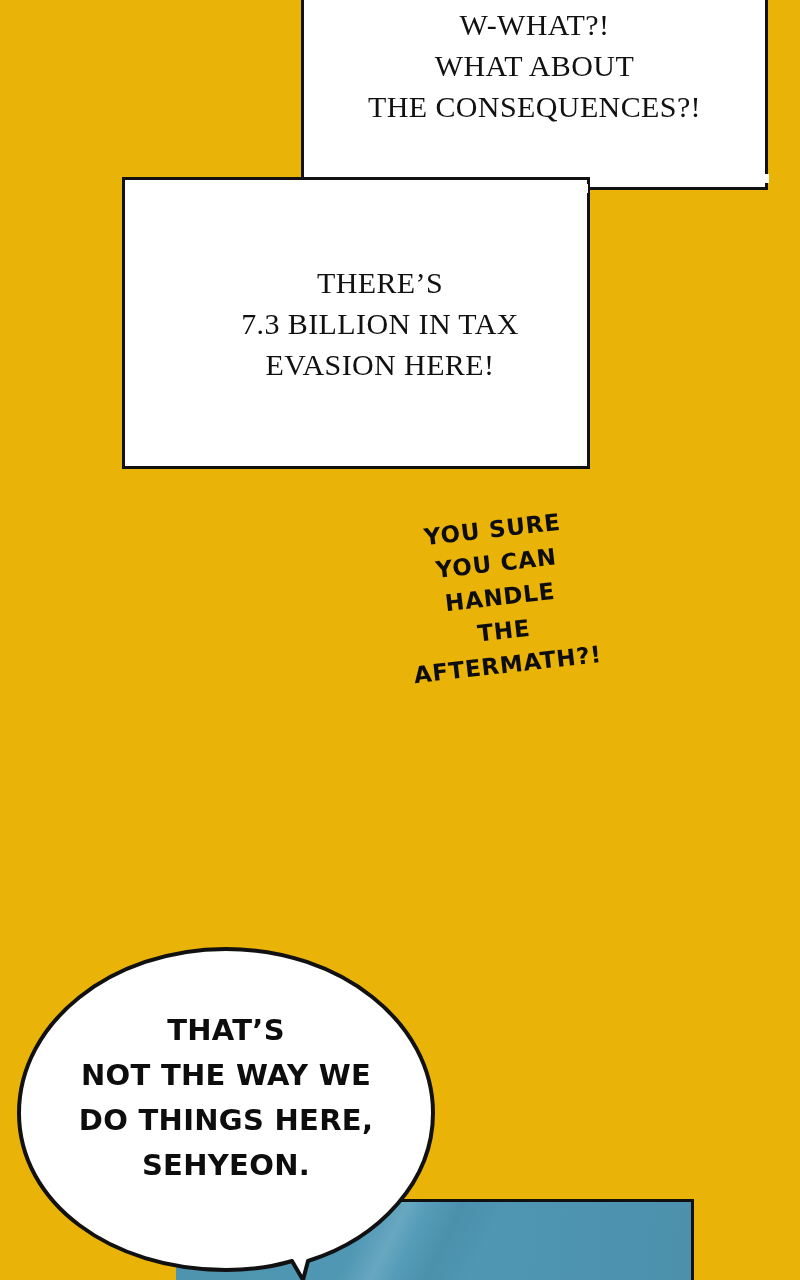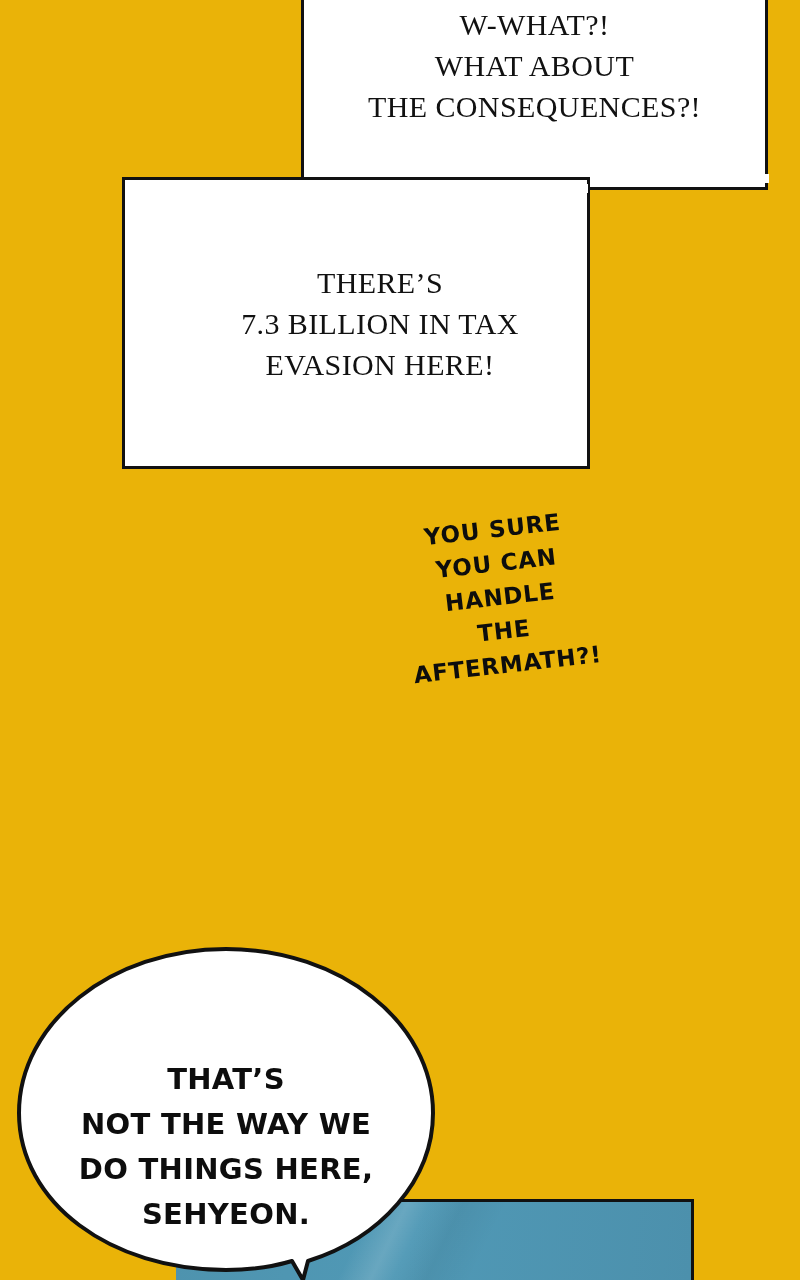--- a/index.html
+++ b/index.html
@@ -142,21 +142,21 @@
   #speech-balloon svg {
     display: block;
     width: 100%;
     height: 100%;
     overflow: visible;
   }
 
   #balloon-text {
     position: absolute;
     left: 16px;
-    top: 1057px;
+    top: 1008px;
     width: 420px;
     z-index: 3;
     text-align: center;
     color: #0d0d0d;
     font-family: "DejaVu Sans", sans-serif;
     font-weight: 700;
     font-size: 29px;
     line-height: 45px;
     letter-spacing: 0.3px;
     white-space: pre-line;

